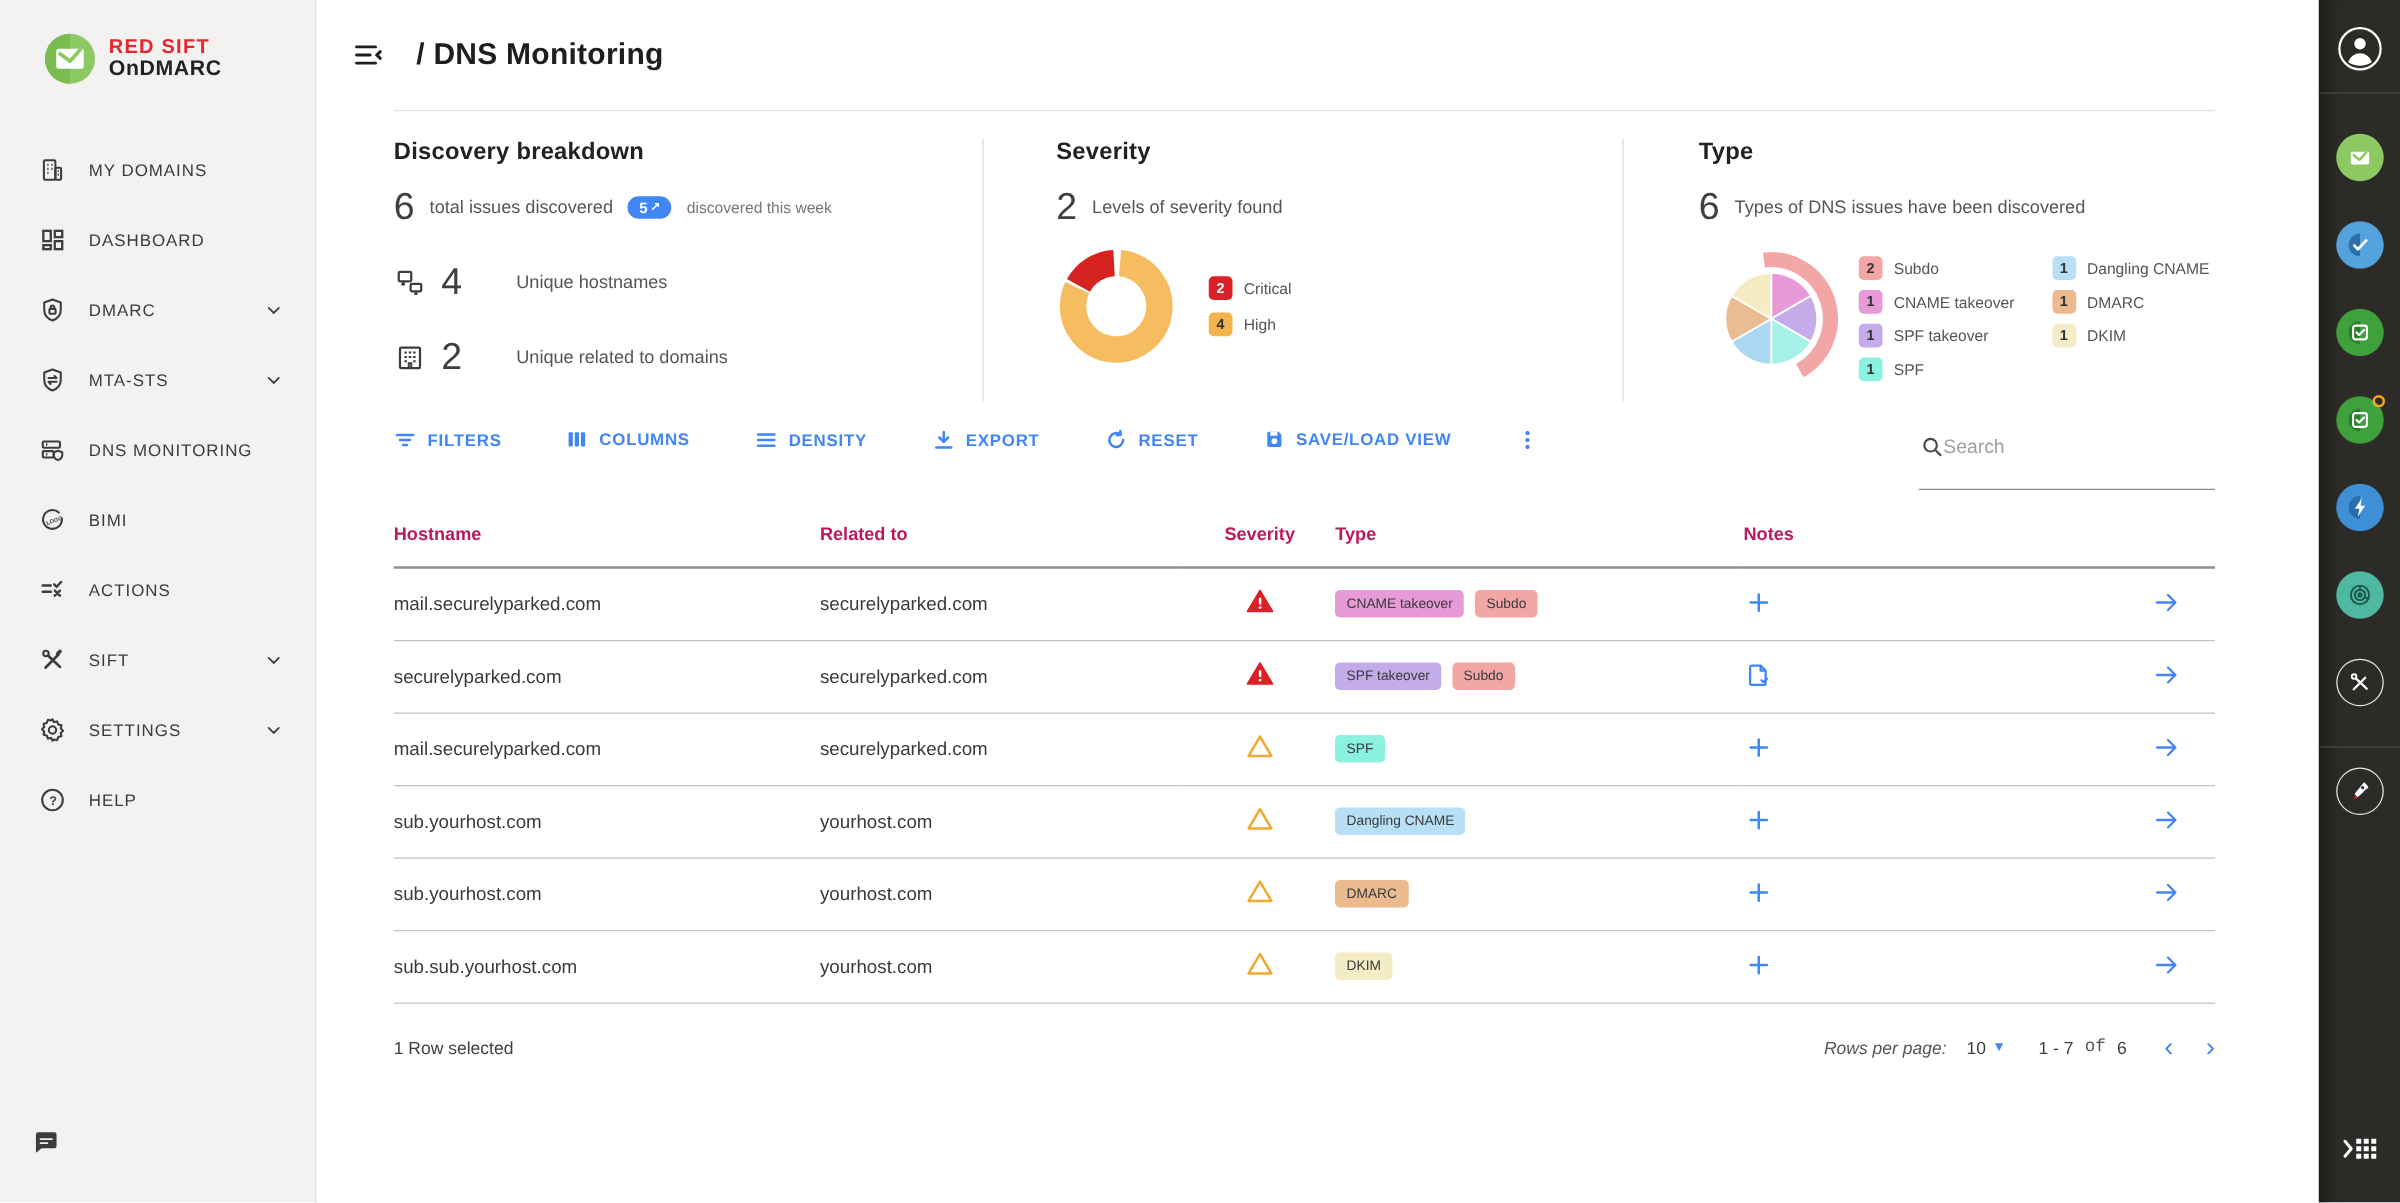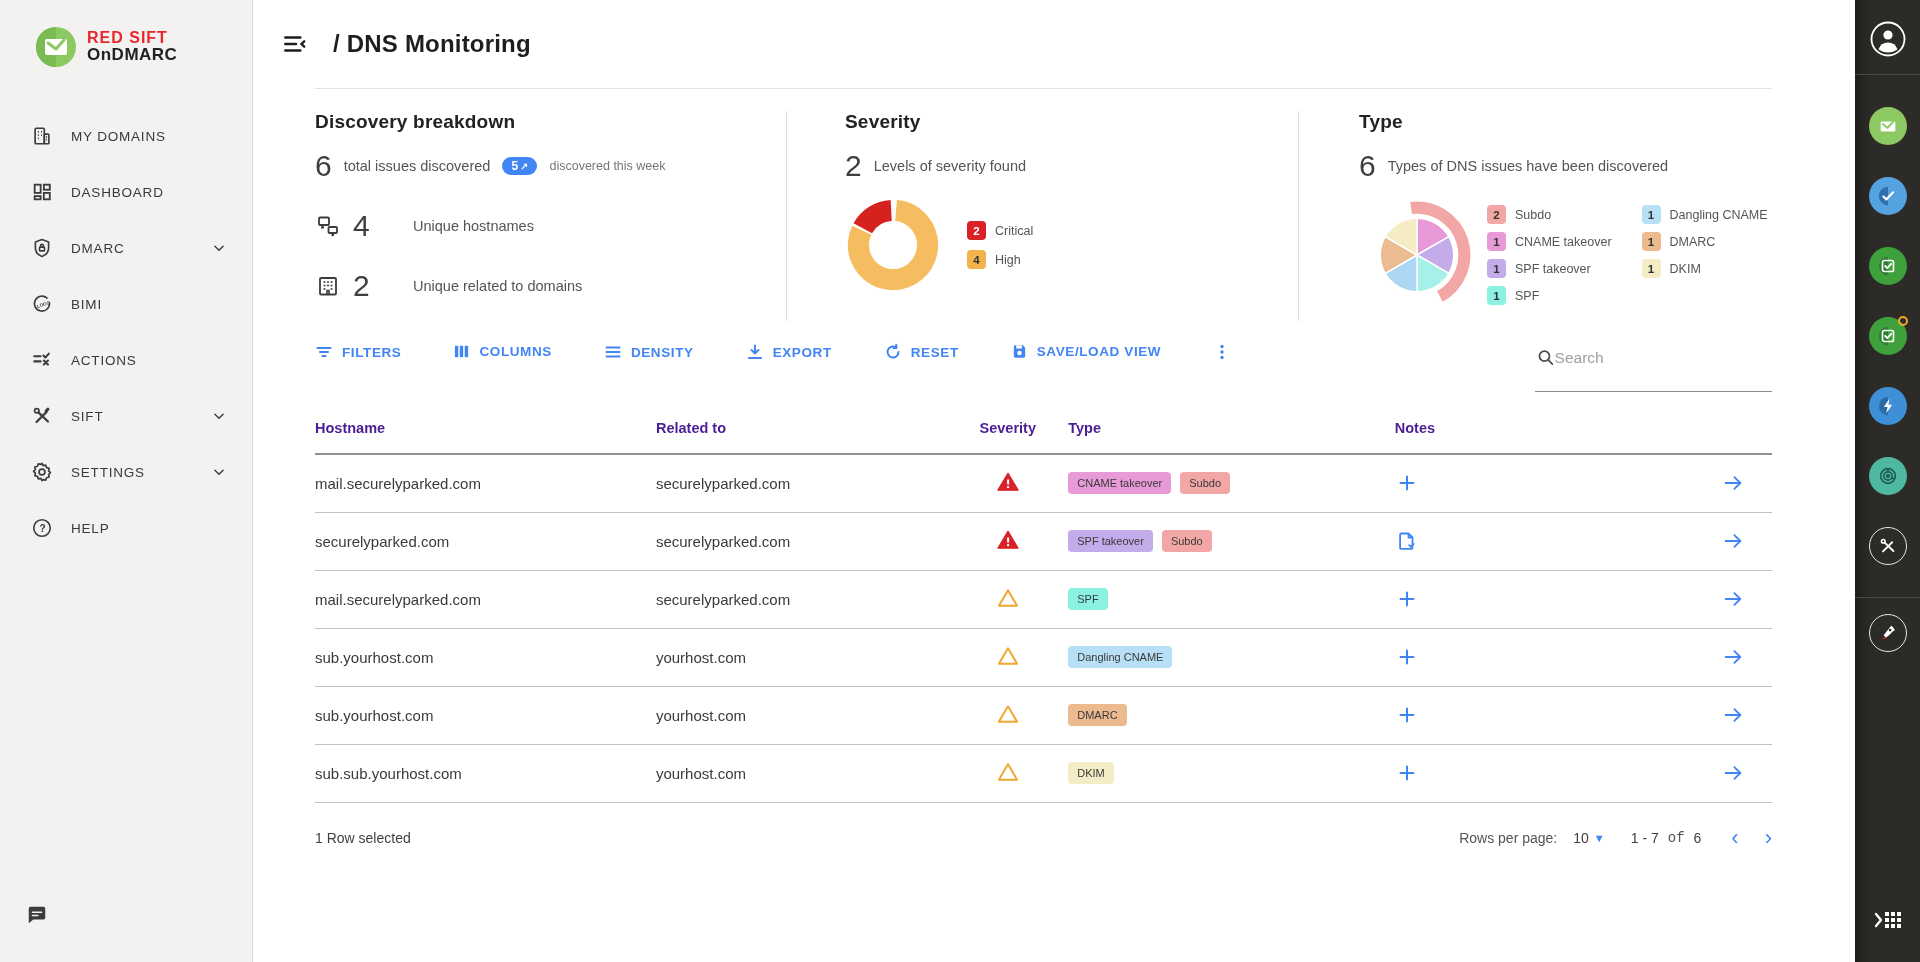--- a/index.html
+++ b/index.html
@@ -58,33 +58,33 @@
   .tb-btn { display:flex; align-items:center; gap:9px; color:#4285F4; font-size:13.5px; font-weight:600; letter-spacing:.6px; cursor:pointer; margin-right:52px; }
   .tb-btn svg { flex:none; }
   .kebab { margin-right:0; }
   .search-box { margin-left:auto; width:237px; display:flex; align-items:center; border-bottom:1.5px solid #8C8C8C; padding:5px 2px 24px; }
   .search-box input { border:none; outline:none; font-size:15.5px; color:#333; width:100%; background:transparent; font-family:inherit; }
   .search-box input::placeholder { color:#9E9E9E; }
 
   
   .tbl-wrap { margin:6px 83px 0 62px; }
   table { width:100%; border-collapse:collapse; }
-  th { text-align:left; font-size:14.5px; font-weight:700; color:#4c1d95; padding:16px 0 17px; border-bottom:2px solid #8F8F8F; }
+  th { text-align:left; font-size:14.5px; font-weight:700; color:#be185d; padding:16px 0 17px; border-bottom:2px solid #8F8F8F; }
   th.c, td.c { text-align:center; }
   td { height:58px; border-bottom:1px solid #C2C2C2; font-size:15px; color:#3A3A3A; vertical-align:middle; }
   td.notes, th.notes { padding-left:6px; }
   td.arrow { text-align:right; padding-right:26px; }
   .type-badges { display:flex; gap:9px; }
   .type-badge { font-size:11px; color:#3A3A3A; padding:5px 9px; border-radius:4px; white-space:nowrap; }
   .icon-btn { background:none; border:none; cursor:pointer; display:inline-flex; padding:2px; }
 
   
   .tfoot { display:flex; align-items:center; margin:24px 83px 0 62px; font-size:14px; color:#3F3F3F; }
   .pag { margin-left:auto; display:flex; align-items:center; }
-  .rpp-label { color:#555; }
+  .rpp-label { color:#555;font-style:italic; }
   .rpp-val { margin-left:16px; display:flex; align-items:center; gap:5px; cursor:pointer; }
   .rpp-val .caret { color:#4285F4; font-size:11px; }
   .range { margin-left:26px; } .of { margin-left:9px; color:#555;font-family:Liberation Mono, monospace; } .tot { margin-left:9px; }
   .pchev { color:#4285F4; font-size:22px; line-height:1; cursor:pointer; }
   .pchev.prev { margin-left:30px; } .pchev.next { margin-left:26px; }
 
   
   .rail { width:65px; height:100%; background:#2D2B28; flex:none; display:flex; flex-direction:column; align-items:center; padding-top:20px; box-shadow:inset 16px 0 14px -12px rgba(0,0,0,.45); }
   .rail-div { width:100%; height:1px; background:#4A4845; margin:16px 0; }
   .rail-ic { width:38px; height:38px; border-radius:50%; margin:16px 0; flex:none; display:flex; align-items:center; justify-content:center; cursor:pointer; }
@@ -137,20 +137,45 @@
             <rect x="9.3" y="11" width="5.4" height="4.2" rx=".8"></rect>
             <path d="M10.4 11V9.6a1.6 1.6 0 0 1 3.2 0V11"></path>
           </svg>
       </span>
       <span class="nav-label">DMARC</span>
       <span class="nav-chev">
         <svg width="14" height="14" viewBox="0 0 24 24" fill="none" stroke="#3C3C3C" stroke-width="2.4" stroke-linecap="round">
             <path d="M5 9l7 7 7-7"></path>
           </svg>
       </span>
+    </div>
+    <div class="nav-item">
+      <span class="nav-ic">
+        <svg width="22" height="22" viewBox="0 0 24 24" fill="none" stroke-width="1.8" stroke-linecap="round" stroke-linejoin="round">
+            <path d="M12 2.8l7.2 2.6V12c0 4.6-3 7.6-7.2 9.2C7.8 19.6 4.8 16.6 4.8 12V5.4z"></path>
+            <path d="M8.5 10.2h7l-1.8-1.8M15.5 13.6h-7l1.8 1.8"></path>
+          </svg>
+      </span>
+      <span class="nav-label">MTA-STS</span>
+      <span class="nav-chev">
+        <svg width="14" height="14" viewBox="0 0 24 24" fill="none" stroke="#3C3C3C" stroke-width="2.4" stroke-linecap="round">
+            <path d="M5 9l7 7 7-7"></path>
+          </svg>
+      </span>
+    </div>
+    <div class="nav-item">
+      <span class="nav-ic">
+        <svg width="22" height="22" viewBox="0 0 24 24" fill="none" stroke-width="1.8" stroke-linejoin="round">
+            <rect x="3.5" y="4.5" width="15" height="5.5" rx="1"></rect>
+            <rect x="3.5" y="13" width="9.5" height="5.5" rx="1"></rect>
+            <path d="M6.3 7.2h1.2M6.3 15.8h1.2" stroke-width="2"></path>
+            <path d="M16.8 12.6l3.7 1.3v2.6c0 2.1-1.5 3.4-3.7 4.3-2.2-.9-3.7-2.2-3.7-4.3v-2.6z"></path>
+          </svg>
+      </span>
+      <span class="nav-label">DNS MONITORING</span>
     </div>
     <div class="nav-item">
       <span class="nav-ic">
         <svg width="22" height="22" viewBox="0 0 24 24" fill="none" stroke-width="1.8" stroke-linecap="round">
             <path d="M17.5 5.5a8.2 8.2 0 1 0 2.6 5"></path>
             <text x="6" y="14.6" font-size="5" font-weight="700" fill="#3C3C3C" stroke="none" transform="rotate(-18 12 12)">LOGO</text>
           </svg>
       </span>
       <span class="nav-label">BIMI</span>
     </div>

